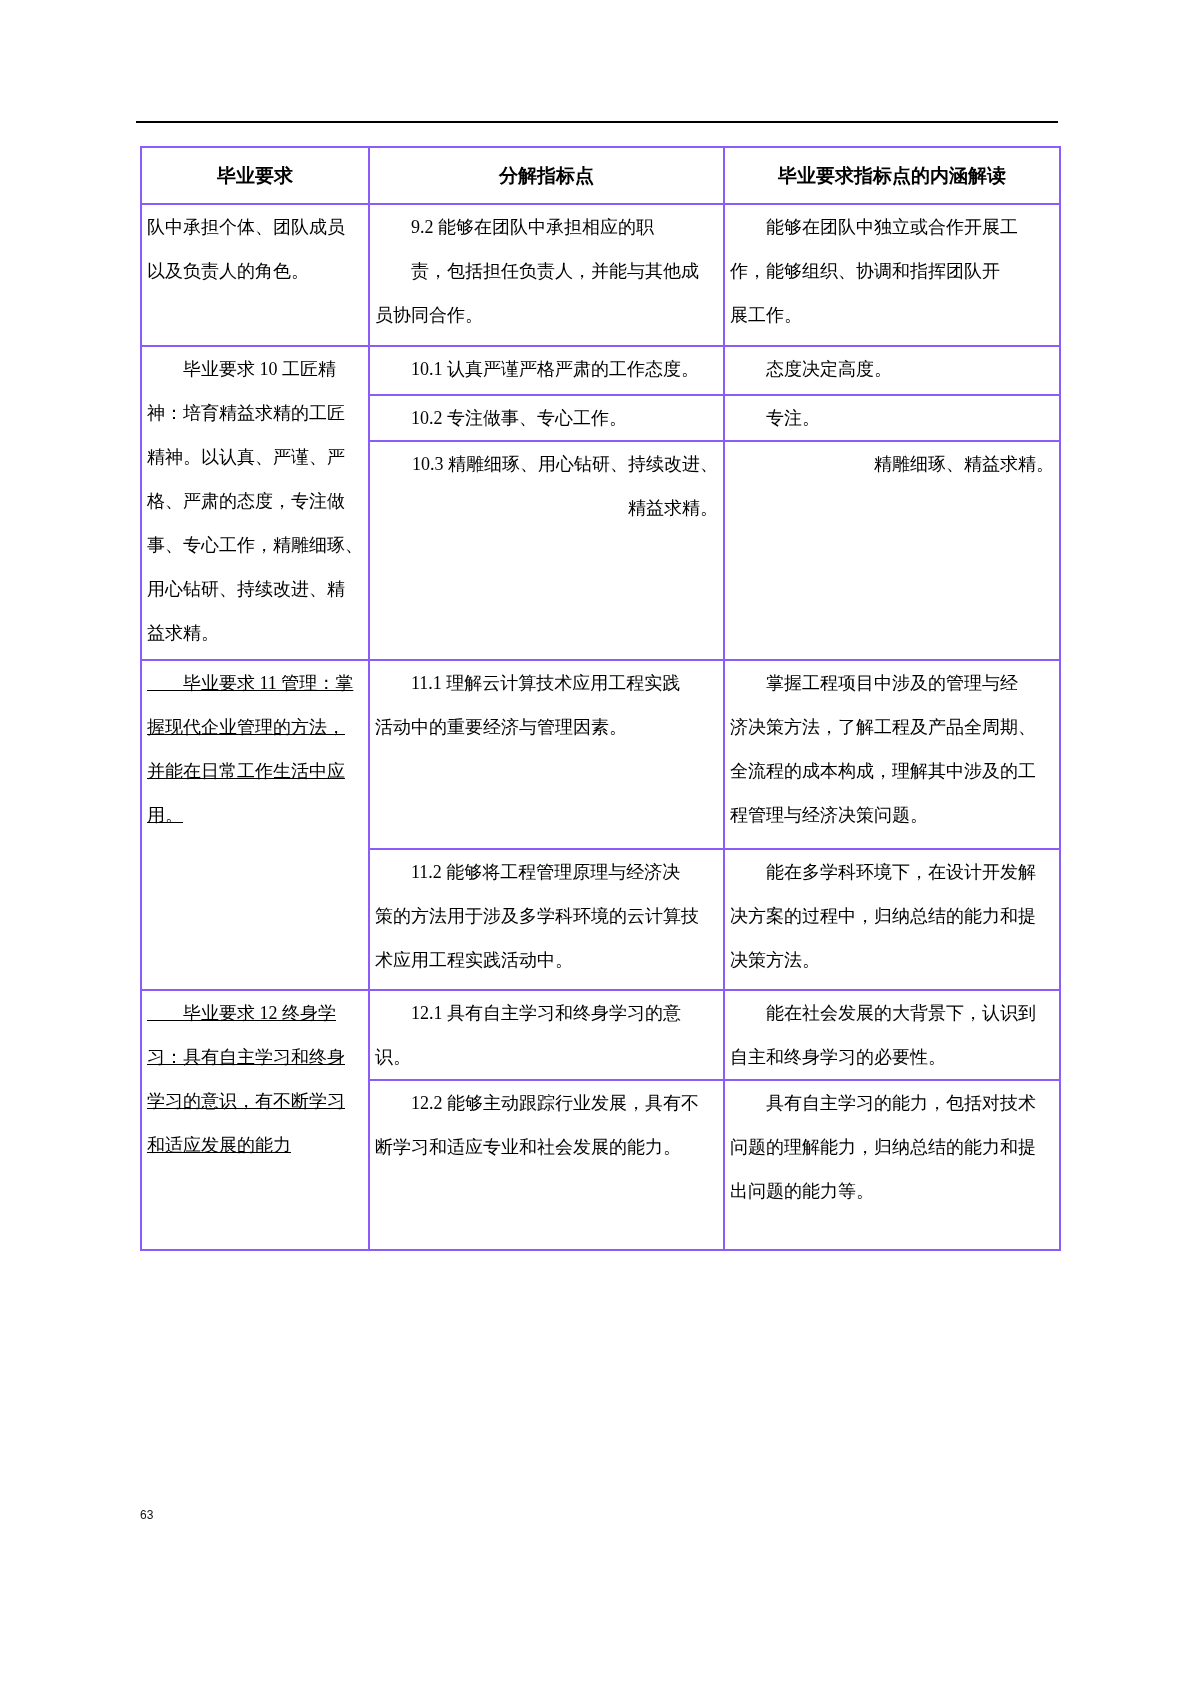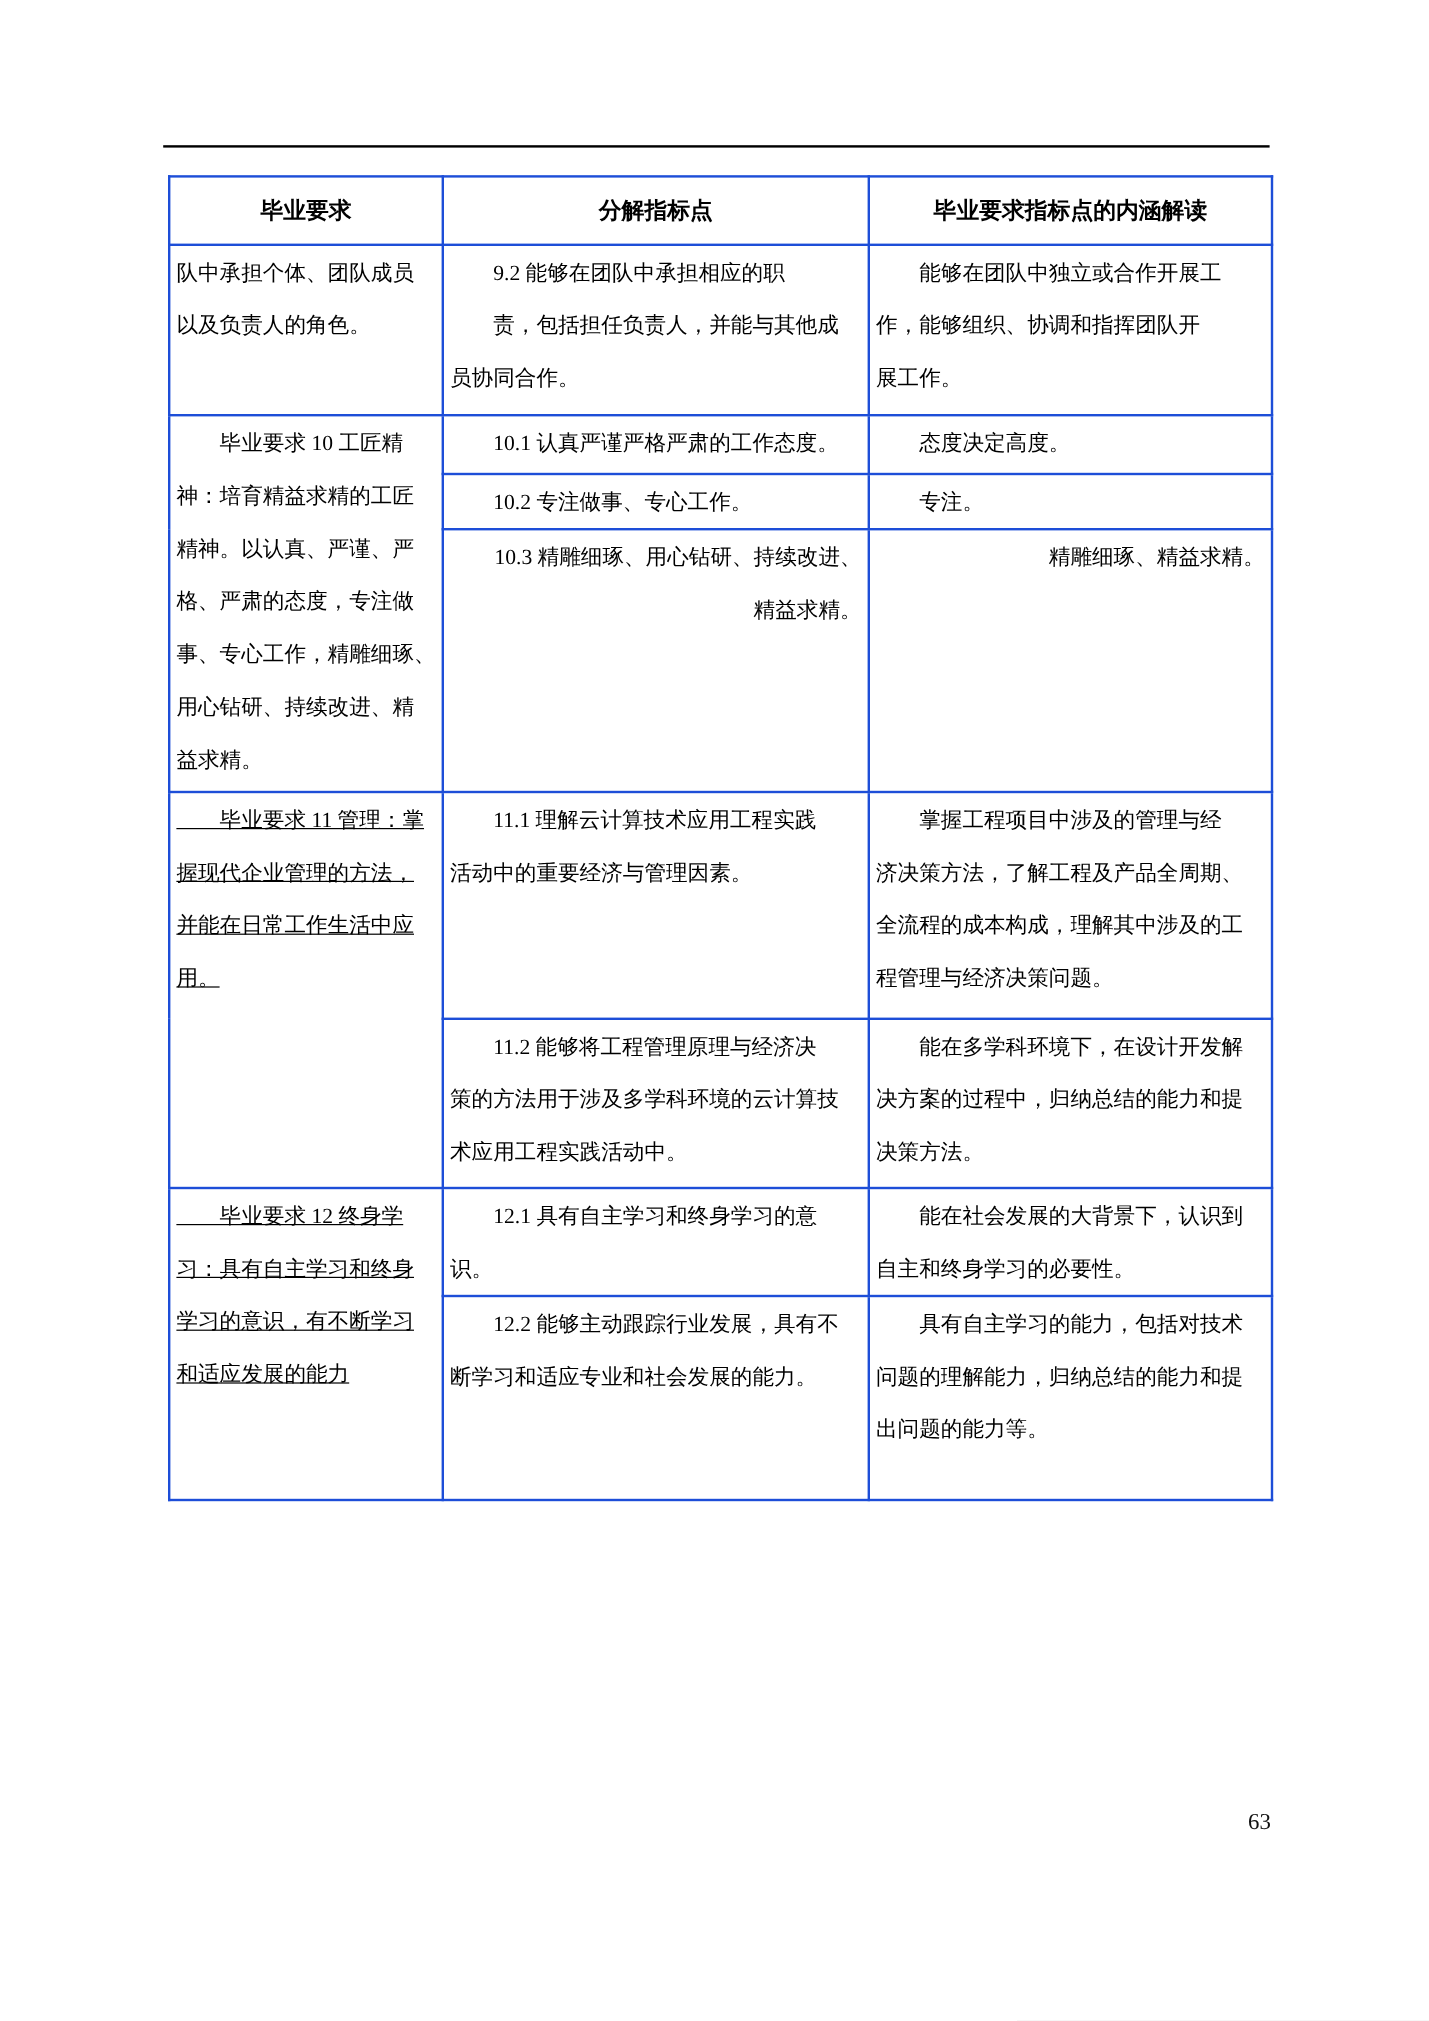--- a/index.html
+++ b/index.html
@@ -20,21 +20,21 @@
   }
   table.req-table{
     position:absolute;
     left:140px;top:146px;
     width:919px;
     border-collapse:collapse;
     table-layout:fixed;
   }
   table.req-table th,
   table.req-table td{
-    border:2px solid #1d4ed8;
+    border:2px solid #8b5cf6;
     padding:0 5px;
     font-size:18px;
     vertical-align:top;
     overflow:hidden;
   }
   table.req-table th{
     font-family:"Liberation Sans","DejaVu Sans",sans-serif;
     font-weight:bold;
     font-size:19px;
     text-align:center;
@@ -47,23 +47,23 @@
   td.vm{vertical-align:middle;text-decoration:underline;}
   .ln{
     line-height:44px;
     min-height:44px;
     white-space:pre;
     letter-spacing:0;
   }
   .page-number{
     position:absolute;
     left:140px;top:1508px;width:919px;
-    text-align:right;
-    font-family:Liberation Serif, serif;
-    font-size:19px;
+    text-align:left;
+    font-family:Liberation Sans, sans-serif;
+    font-size:12px;
     color:#111;
   }
 </style>
 </head>
 <body>
 
 <div class="page">
 
   <div class="top-rule"></div>
 

